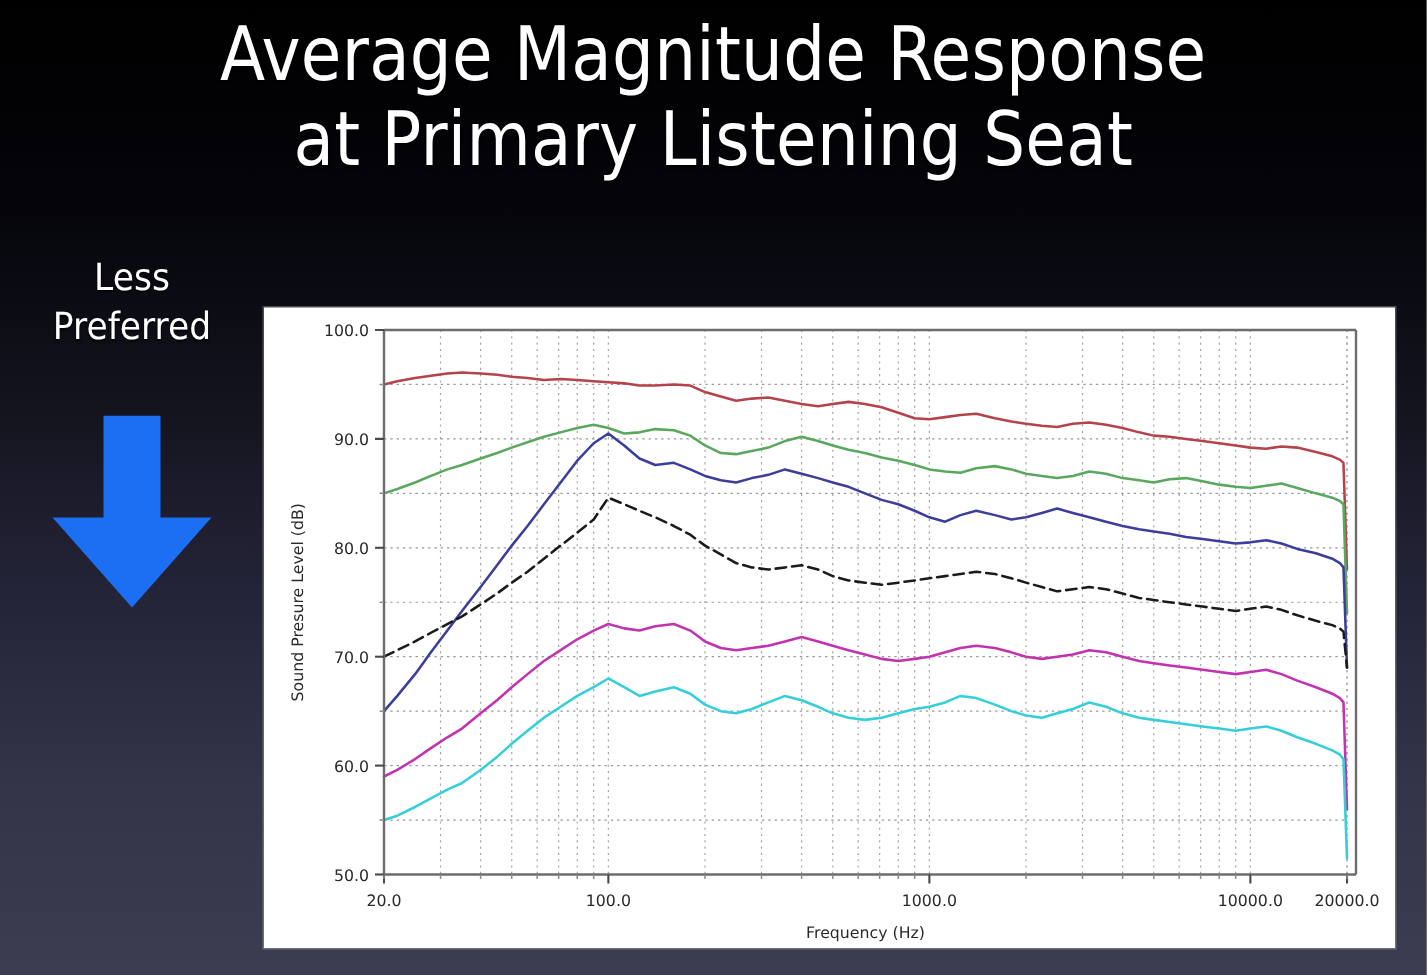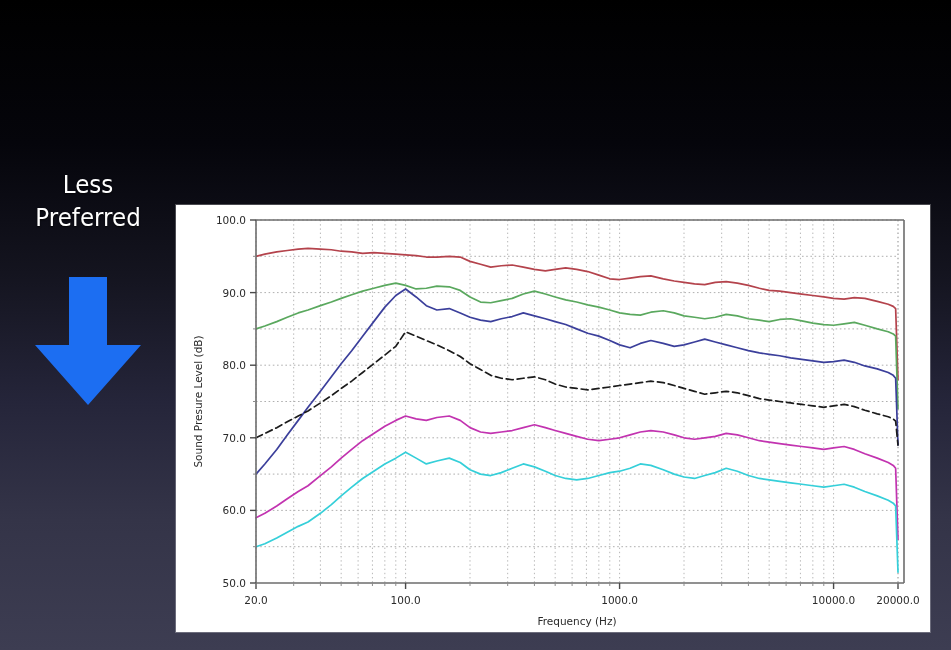--- a/index.html
+++ b/index.html
@@ -66,20 +66,24 @@
   .axis-title{
     font-family:"DejaVu Sans", sans-serif;font-size:10.5px;fill:#2a2a2a;
   }
   .series-path{fill:none;stroke-width:1.7;stroke-linejoin:round;stroke-linecap:round;}
 </style>
 </head>
 <body>
 
 <div id="slide">
 
+  <div id="title-block">
+    <span class="title-line l1">Average Magnitude Response</span>
+    <span class="title-line l2">at Primary Listening Seat</span>
+  </div>
 
   <div id="annotation">
     <span class="ann-line">Less</span>
     <span class="ann-line">Preferred</span>
   </div>
 
   <div id="arrow-wrap">
     <svg width="140" height="132" viewBox="0 0 140 132" aria-hidden="true">
       <polygon points="52,0 90,0 90,68 124,68 71,128 18,68 52,68" fill="#1c6ef2"></polygon>
     </svg>

